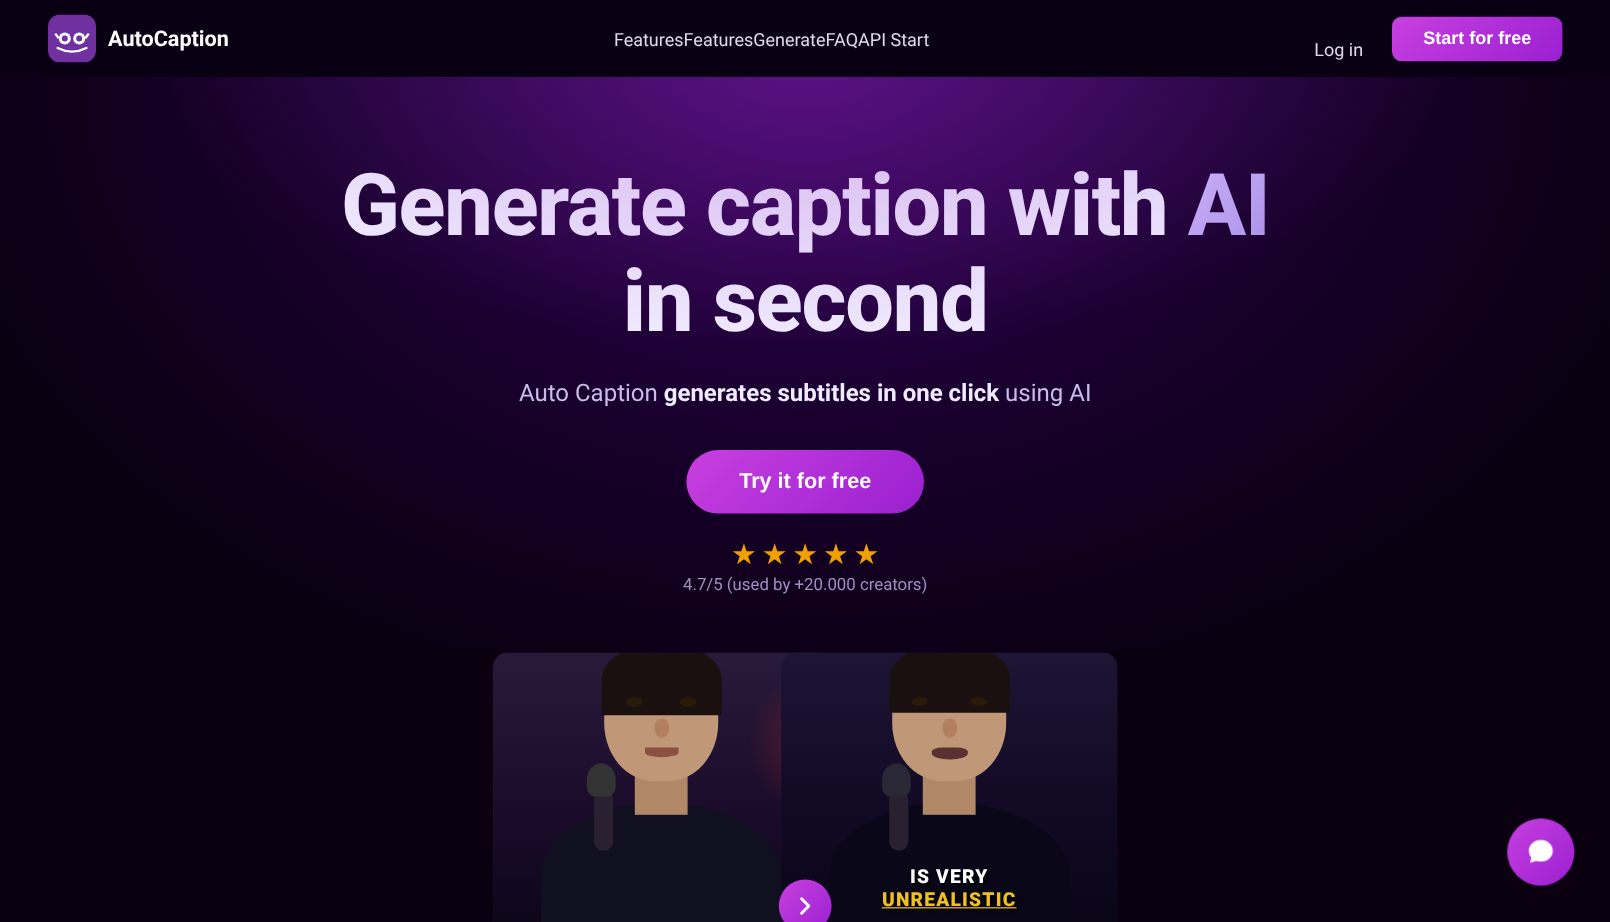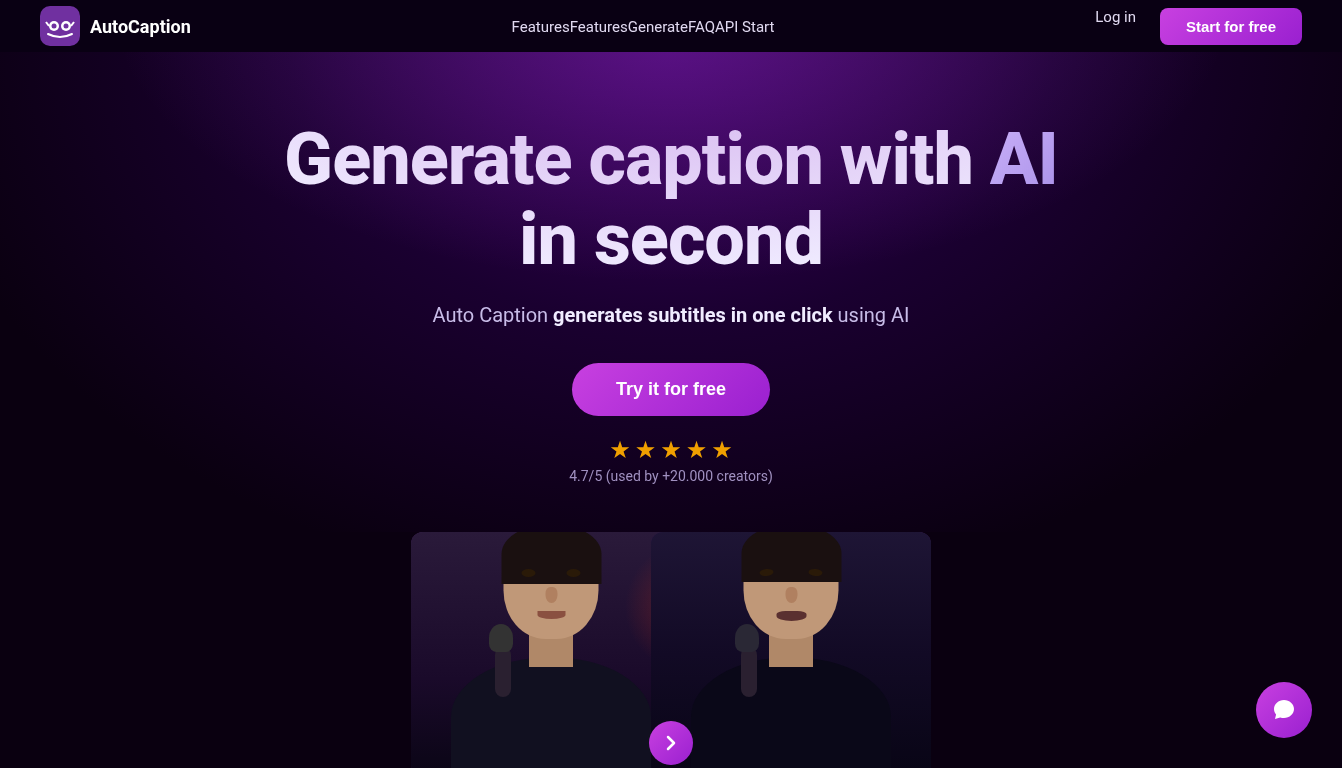--- a/index.html
+++ b/index.html
@@ -16,21 +16,21 @@
       min-height: 768px;
       overflow-x: hidden;
     }
 
     
     nav {
       display: flex;
       align-items: center;
       justify-content: space-between;
       padding: 0 40px;
-      height: 52px;
+      height: 64px;
       background: rgba(10, 0, 20, 0.95);
       position: sticky;
       top: 0;
       z-index: 100;
     }
 
     .nav-logo {
       display: flex;
       align-items: center;
       gap: 10px;
@@ -57,21 +57,21 @@
 
     .nav-links a {
       color: #e0d8f0;
       text-decoration: none;
       font-size: 15px;
       font-weight: 400;
     }
 
     .nav-actions {
       display: flex;
-      align-items: flex-start;
+      align-items: flex-end;
       gap: 24px;
     }
 
     .nav-login {
       color: #e0d8f0;
       text-decoration: none;
       font-size: 15px;
     }
 
     .nav-cta {
@@ -418,20 +418,24 @@
             <div style="position:absolute;top:40px;right:16px;width:14px;height:7px;background:#2a1a08;border-radius:50%;transform:rotate(5deg);"></div>
 
             <div style="position:absolute;top:58px;left:50%;transform:translateX(-50%);width:12px;height:16px;background:#b08060;border-radius:40% 40% 50% 50%;"></div>
 
             <div style="position:absolute;top:82px;left:50%;transform:translateX(-50%);width:30px;height:10px;background:#5a3030;border-radius:30% 30% 50% 50%;"></div>
           </div>
 
           <div style="position:absolute;bottom:80px;left:32%;width:16px;height:50px;background:#2a2030;border-radius:8px;"></div>
           <div style="position:absolute;bottom:125px;left:30%;width:24px;height:28px;background:#2a2835;border-radius:50% 50% 30% 30%;"></div>
 
+          <div class="caption-overlay" style="bottom:30px;width:200px;">
+            <div class="caption-line1">IS VERY</div>
+            <div class="caption-line2">UNREALISTIC</div>
+          </div>
         </div>
       </div>
     </div>
 
   </div>
 </div>
 
 <button class="chat-btn">
   <svg width="26" height="26" viewBox="0 0 26 26" fill="none">
     <path d="M13 3C7.477 3 3 7.03 3 12c0 2.09.78 4.01 2.07 5.55L4 22l5.18-1.53C10.38 20.81 11.67 21 13 21c5.523 0 10-4.03 10-9S18.523 3 13 3z" fill="white"></path>

